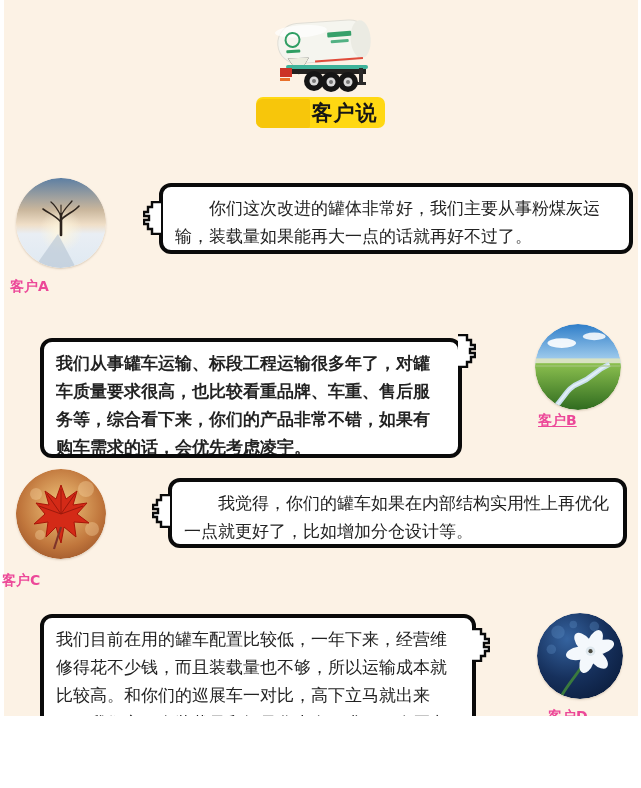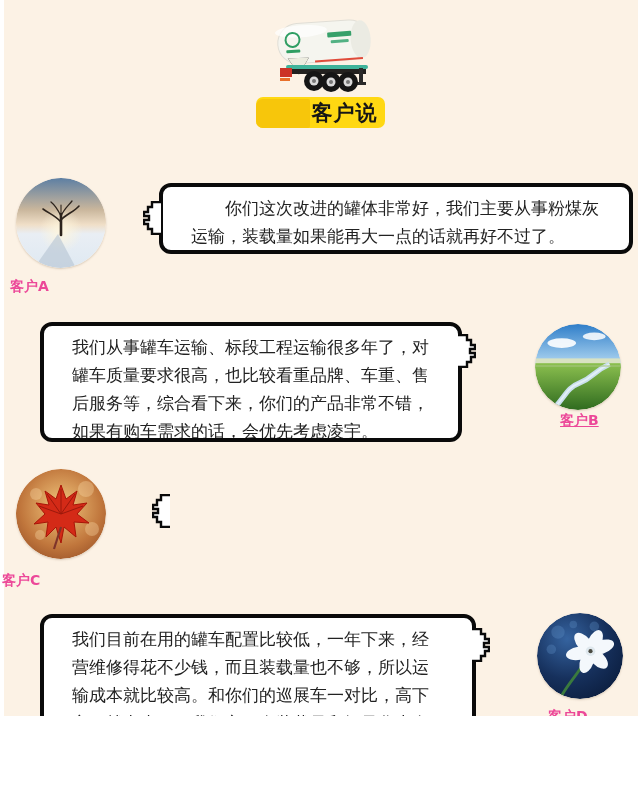--- a/index.html
+++ b/index.html
@@ -20,37 +20,37 @@
   .ribbon-label{position:absolute;left:48px;top:0;width:81px;height:31px;
     display:flex;align-items:center;justify-content:center;
     font-size:21px;font-weight:700;color:#161616;letter-spacing:1px;}
 
   .avatar{position:absolute;border-radius:50%;overflow:hidden;box-shadow:0 1px 2px rgba(120,90,60,.25);}
   .avatar svg{display:block;width:100%;height:100%;}
   .cust-label{position:absolute;font-size:14px;font-weight:700;color:#ec4899;}
 
   .bubble{position:absolute;background:#ffffff;border:4px solid #0a0a0a;border-radius:12px;
     box-sizing:border-box;color:#222222;overflow:hidden;}
-  .bubble p{margin:0;padding:7px 28px;font-size:17px;line-height:28px;}
+  .bubble p{margin:0;padding:7px 12px;font-size:17px;line-height:28px;}
   .bubble.indent p{text-indent:2em;}
   .tail{position:absolute;}
 
   .b1{left:159px;top:183px;width:474px;height:71px;}
   .t1{left:143px;top:201px;}
-  .b2{left:40px;top:322px;width:422px;height:120px;}
+  .b2{left:40px;top:338px;width:422px;height:120px;font-weight:bold;}
   .t2{left:458px;top:334px;}
   .b3{left:168px;top:478px;width:459px;height:70px;}
   .t3{left:152px;top:494px;}
   .b4{left:40px;top:614px;width:436px;height:127px;}
   .t4{left:472px;top:628px;}
 
   .av-a{left:16px;top:178px;width:90px;height:90px;}
   .lb-a{left:10px;top:278px;}
   .av-b{left:535px;top:324px;width:86px;height:86px;}
-  .lb-b{left:560px;top:412px;text-decoration:underline;}
+  .lb-b{left:538px;top:412px;text-decoration:underline;}
   .av-c{left:16px;top:469px;width:90px;height:90px;}
   .lb-c{left:2px;top:572px;}
   .av-d{left:537px;top:613px;width:86px;height:86px;}
   .lb-d{left:548px;top:708px;}
 </style>
 </head>
 <body>
 
 <div class="page">
   <div class="content-bg"></div>
@@ -197,20 +197,23 @@
             <path d="M45 45 L59 25"></path>
             <path d="M45 45 L67 37"></path>
           <path d="M45 45 L31 25"></path>
             <path d="M45 45 L23 37"></path>
         </g>
         <path d="M45 58 L38 80" stroke="#7e342a" stroke-width="2.2"></path>
       </g>
     </svg>
   </div>
   <div class="cust-label lb-c">客户C</div>
+  <div class="bubble indent b3">
+    <p>我觉得，你们的罐车如果在内部结构实用性上再优化一点就更好了，比如增加分仓设计等。</p>
+  </div>
   <svg class="tail t3" width="18" height="34" viewBox="0 0 18 34">
     <path d="M18 1 H9 V6 H5 V11 H1 V15 H6 V19 H1 V23 H5 V28 H9 V33 H18" fill="#ffffff" stroke="#0a0a0a" stroke-width="2.4"></path>
   </svg>
 
   <div class="bubble b4">
     <p>我们目前在用的罐车配置比较低，一年下来，经营维修得花不少钱，而且装载量也不够，所以运输成本就比较高。和你们的巡展车一对比，高下立马就出来了，我们主要在装载量和轻量化上有要求，下次买车一定找你们。</p>
   </div>
   <svg class="tail t4" width="18" height="34" viewBox="0 0 18 34">
     <path d="M0 1 H9 V6 H13 V11 H17 V15 H12 V19 H17 V23 H13 V28 H9 V33 H0" fill="#ffffff" stroke="#0a0a0a" stroke-width="2.4"></path>
   </svg>

